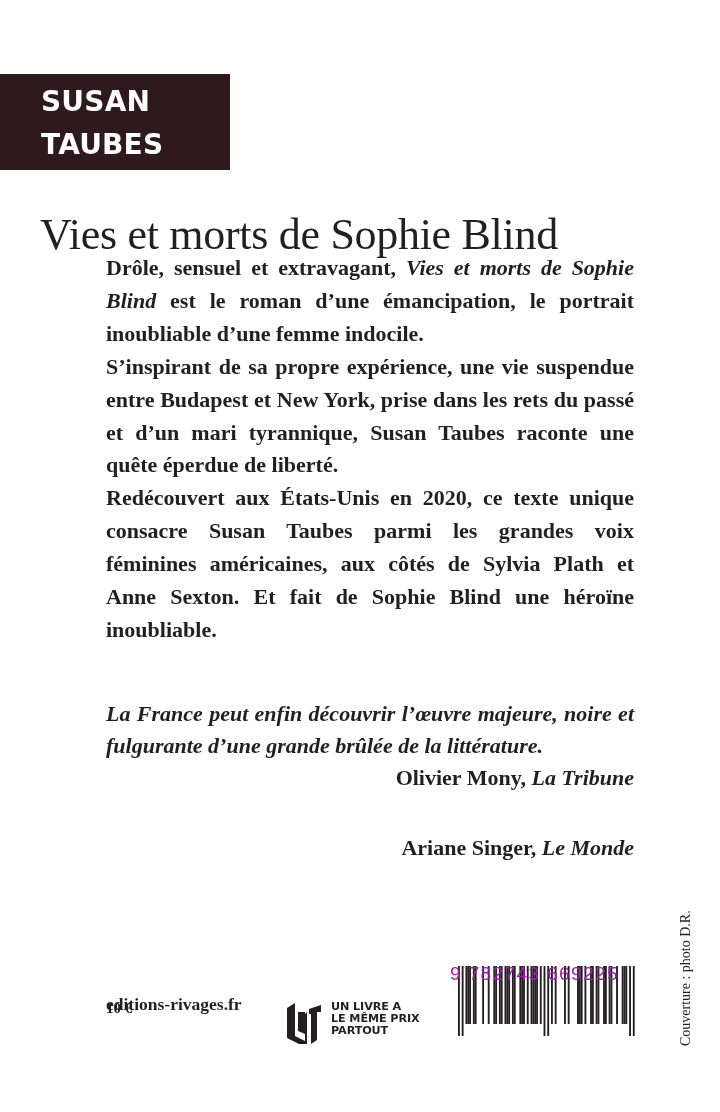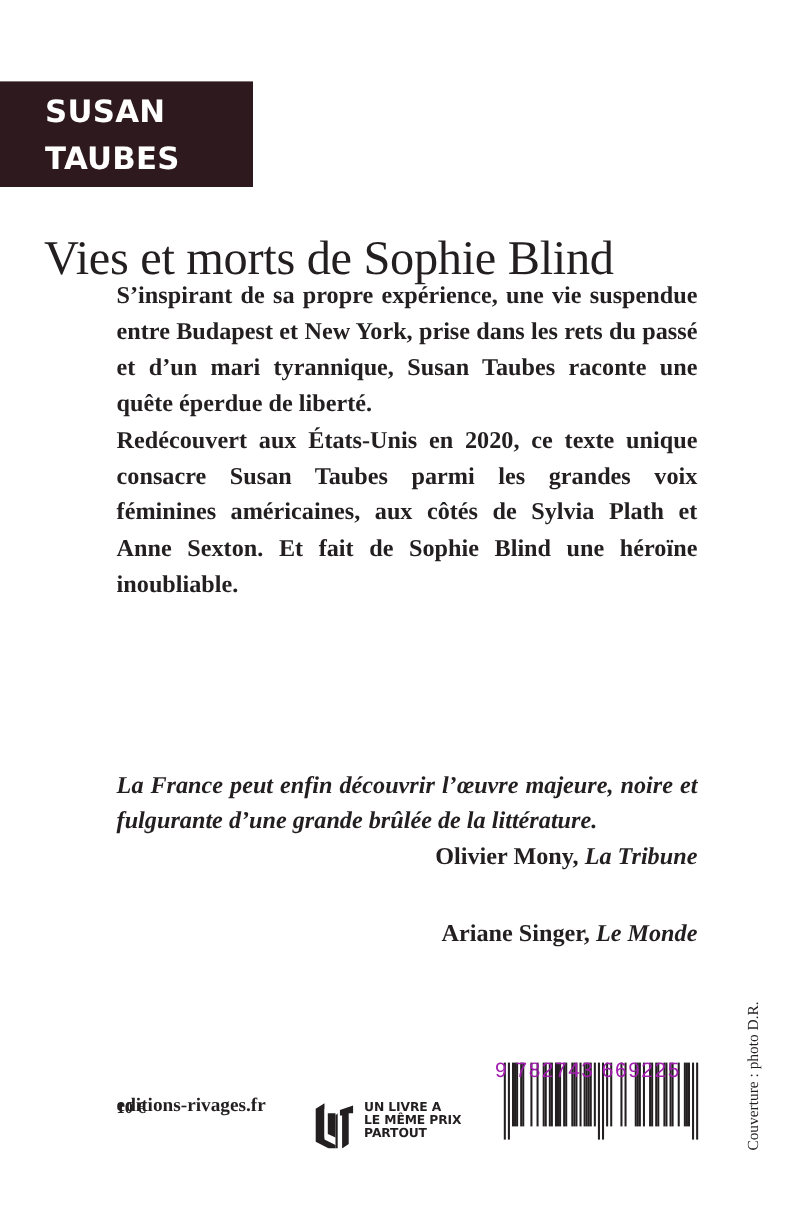--- a/index.html
+++ b/index.html
@@ -169,20 +169,21 @@
 </head>
 <body>
 
 <div class="author-block"></div>
 <div class="author-line l1">SUSAN</div>
 <div class="author-line l2">TAUBES</div>
 
 <h1 class="book-title">Vies et morts de Sophie Blind</h1>
 
 <div class="blurb">
+  <p><span>Drôle, sensuel et extravagant, </span><em>Vies et morts de Sophie Blind</em><span> est le roman d’une émancipation, le portrait inoubliable d’une femme indocile.</span></p>
   <p>S’inspirant de sa propre expérience, une vie suspendue entre Budapest et New York, prise dans les rets du passé et d’un mari tyrannique, Susan Taubes raconte une quête éperdue de liberté.</p>
   <p>Redécouvert aux États-Unis en 2020, ce texte unique consacre Susan Taubes parmi les grandes voix féminines américaines, aux côtés de Sylvia Plath et Anne Sexton. Et fait de Sophie Blind une héroïne inoubliable.</p>
 </div>
 
 <div class="quote q1">
   <p class="quote-text">La France peut enfin découvrir l’œuvre majeure, noire et fulgurante d’une grande brûlée de la littérature.</p>
   <p class="attribution"><span>Olivier Mony, </span><em>La Tribune</em></p>
 </div>
 
 <div class="quote q2">

